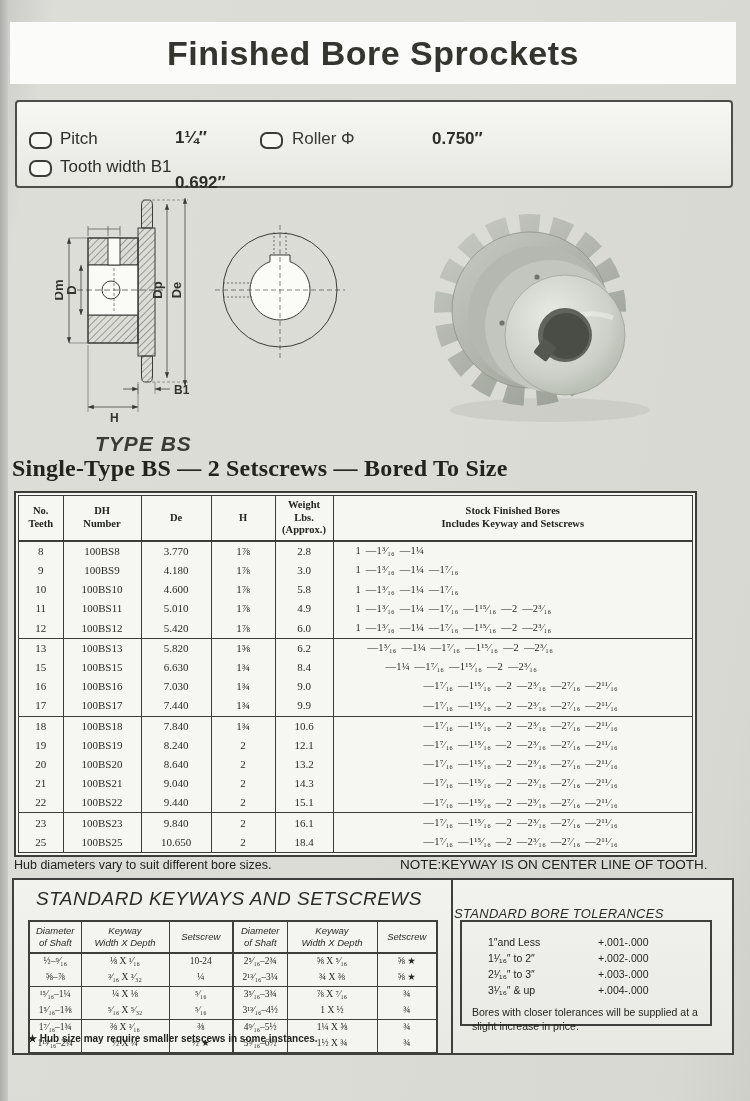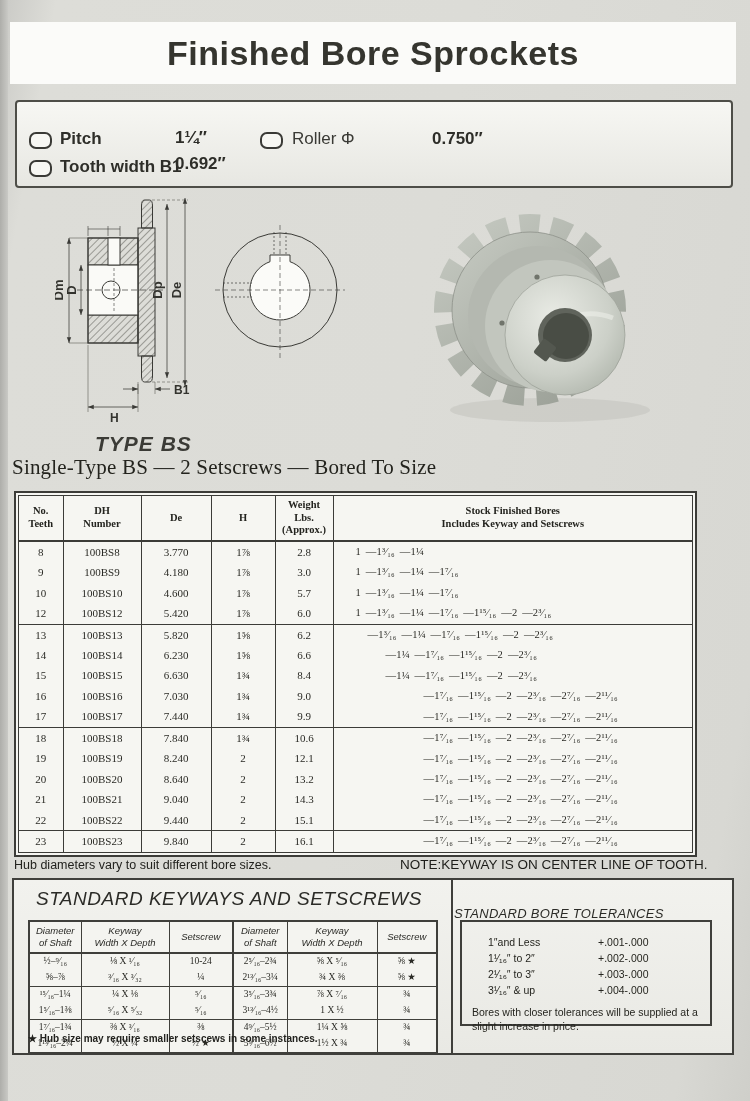--- a/index.html
+++ b/index.html
@@ -12,30 +12,30 @@
     background:linear-gradient(90deg,#aeaeaa,#c9c9c5);}
   
   .title-band{position:absolute;left:10px;top:22px;width:726px;height:62px;background:#fbfbf9;}
   .title-band h1{margin:0;text-align:center;line-height:62px;font-size:34px;font-weight:bold;
     color:#35352f;letter-spacing:.5px;font-family:"Liberation Sans",sans-serif;}
   
   .spec-box{position:absolute;left:15px;top:100px;width:714px;height:84px;
     border:2px solid #4e4e48;border-radius:4px;
     background:linear-gradient(#f7f7f3,#e7e7e2);}
   .spec-box .oval{position:absolute;width:19px;height:13px;border:2px solid #3a3a36;border-radius:7px;background:#f7f7f3;}
-  .spec-label{position:absolute;font-size:17px;font-weight:bold;color:#2e2e29;}
+  .spec-label{position:absolute;font-size:17px;font-weight:normal;color:#2e2e29;}
   .spec-label.light{font-weight:normal;color:#3a3a35;}
   .spec-value{position:absolute;font-size:17px;font-weight:bold;color:#2e2e29;}
   
   .drawing{position:absolute;left:55px;top:190px;width:345px;height:268px;}
   .photo{position:absolute;left:425px;top:205px;width:255px;height:230px;}
   .type-label{position:absolute;left:95px;top:432px;width:210px;
     font-style:italic;font-weight:bold;font-size:21px;letter-spacing:1px;color:#3b3b36;}
   .section-heading{position:absolute;left:12px;top:455px;font-family:"Liberation Serif",serif;
-    font-weight:normal;font-size:21px;color:#23231d;letter-spacing:.2px;}
+    font-weight:bold;font-size:24px;color:#23231d;letter-spacing:.2px;}
   
   .main-table-outer{position:absolute;left:14px;top:491px;width:683px;height:366px;
     border:2px solid #3c3c38;background:#f6f6f2;padding:2px;box-sizing:border-box;}
   .main-table-inner{border:1px solid #3c3c38;height:100%;box-sizing:border-box;}
   table.main{width:100%;height:100%;border-collapse:collapse;font-family:"Liberation Serif",serif;table-layout:fixed;}
   table.main th{border-bottom:2px solid #3c3c38;border-right:1px solid #3c3c38;
     font-size:10.5px;line-height:1.2;white-space:pre-line;vertical-align:middle;padding:3px 2px;
     font-weight:bold;color:#24241f;}
   table.main th:last-child,table.main td:last-child{border-right:none;}
   table.main td{font-size:11px;text-align:center;border-right:1px solid #3c3c38;padding:0 2px;
@@ -84,21 +84,21 @@
 
   <div class="spec-box">
     <span class="oval" style="left:12px;top:30px;"></span>
     <span class="spec-label" style="left:43px;top:27px;">Pitch</span>
     <span class="spec-value" style="left:158px;top:26px;">1¼″</span>
     <span class="oval" style="left:243px;top:30px;"></span>
     <span class="spec-label light" style="left:275px;top:27px;">Roller Φ</span>
     <span class="spec-value" style="left:415px;top:27px;">0.750″</span>
     <span class="oval" style="left:12px;top:58px;"></span>
     <span class="spec-label" style="left:43px;top:55px;">Tooth width B1</span>
-    <span class="spec-value" style="left:158px;top:52px;">0.692″</span>
+    <span class="spec-value" style="left:158px;top:71px;">0.692″</span>
   </div>
 
   <svg class="drawing" viewBox="0 0 345 268">
     <defs>
       <pattern id="hatch" patternUnits="userSpaceOnUse" width="5" height="5" patternTransform="rotate(45)">
         <line x1="0" y1="0" x2="0" y2="5" stroke="#55554f" stroke-width="1"></line>
       </pattern>
       <marker id="ar" viewBox="0 0 10 10" refX="9" refY="5" markerWidth="8" markerHeight="8" orient="auto-start-reverse">
         <path d="M0,1.6 L9,5 L0,8.4 Z" fill="#3a3a36"></path>
       </marker>
@@ -238,51 +238,51 @@
               <td>1⅞</td>
               <td>3.0</td>
               <td class="bores">1 —1³⁄₁₆ —1¼ —1⁷⁄₁₆</td>
             </tr>
 
             <tr style="--indent: 0px;">
               <td>10</td>
               <td>100BS10</td>
               <td>4.600</td>
               <td>1⅞</td>
-              <td>5.7</td>
+              <td>5.8</td>
               <td class="bores">1 —1³⁄₁₆ —1¼ —1⁷⁄₁₆</td>
             </tr>
 
+            <tr style="--indent: 0px;">
+              <td>11</td>
+              <td>100BS11</td>
+              <td>5.010</td>
+              <td>1⅞</td>
+              <td>4.9</td>
+              <td class="bores">1 —1³⁄₁₆ —1¼ —1⁷⁄₁₆ —1¹⁵⁄₁₆ —2 —2³⁄₁₆</td>
+            </tr>
 
             <tr style="--indent: 0px;">
               <td>12</td>
               <td>100BS12</td>
               <td>5.420</td>
               <td>1⅞</td>
               <td>6.0</td>
               <td class="bores">1 —1³⁄₁₆ —1¼ —1⁷⁄₁₆ —1¹⁵⁄₁₆ —2 —2³⁄₁₆</td>
             </tr>
 
             <tr class="sep" style="--indent: 12px;">
               <td>13</td>
               <td>100BS13</td>
               <td>5.820</td>
               <td>1⅝</td>
               <td>6.2</td>
               <td class="bores">—1³⁄₁₆ —1¼ —1⁷⁄₁₆ —1¹⁵⁄₁₆ —2 —2³⁄₁₆</td>
             </tr>
 
-            <tr style="--indent: 30px;">
-              <td>14</td>
-              <td>100BS14</td>
-              <td>6.230</td>
-              <td>1⅝</td>
-              <td>6.6</td>
-              <td class="bores">—1¼ —1⁷⁄₁₆ —1¹⁵⁄₁₆ —2 —2³⁄₁₆</td>
-            </tr>
 
             <tr style="--indent: 30px;">
               <td>15</td>
               <td>100BS15</td>
               <td>6.630</td>
               <td>1¾</td>
               <td>8.4</td>
               <td class="bores">—1¼ —1⁷⁄₁₆ —1¹⁵⁄₁₆ —2 —2³⁄₁₆</td>
             </tr>
 
@@ -352,20 +352,28 @@
             <tr class="sep" style="--indent: 68px;">
               <td>23</td>
               <td>100BS23</td>
               <td>9.840</td>
               <td>2</td>
               <td>16.1</td>
               <td class="bores">—1⁷⁄₁₆ —1¹⁵⁄₁₆ —2 —2³⁄₁₆ —2⁷⁄₁₆ —2¹¹⁄₁₆</td>
             </tr>
 
 
+            <tr style="--indent: 68px;">
+              <td>25</td>
+              <td>100BS25</td>
+              <td>10.650</td>
+              <td>2</td>
+              <td>18.4</td>
+              <td class="bores">—1⁷⁄₁₆ —1¹⁵⁄₁₆ —2 —2³⁄₁₆ —2⁷⁄₁₆ —2¹¹⁄₁₆</td>
+            </tr>
           </tbody>
       </table>
     </div>
   </div>
 
   <div class="hub-note">Hub diameters vary to suit different bore  sizes.</div>
   <div class="keyway-note">NOTE:KEYWAY IS ON CENTER LINE OF TOOTH.</div>
 
   <div class="bottom-box">
     <div class="bottom-divider"></div>

